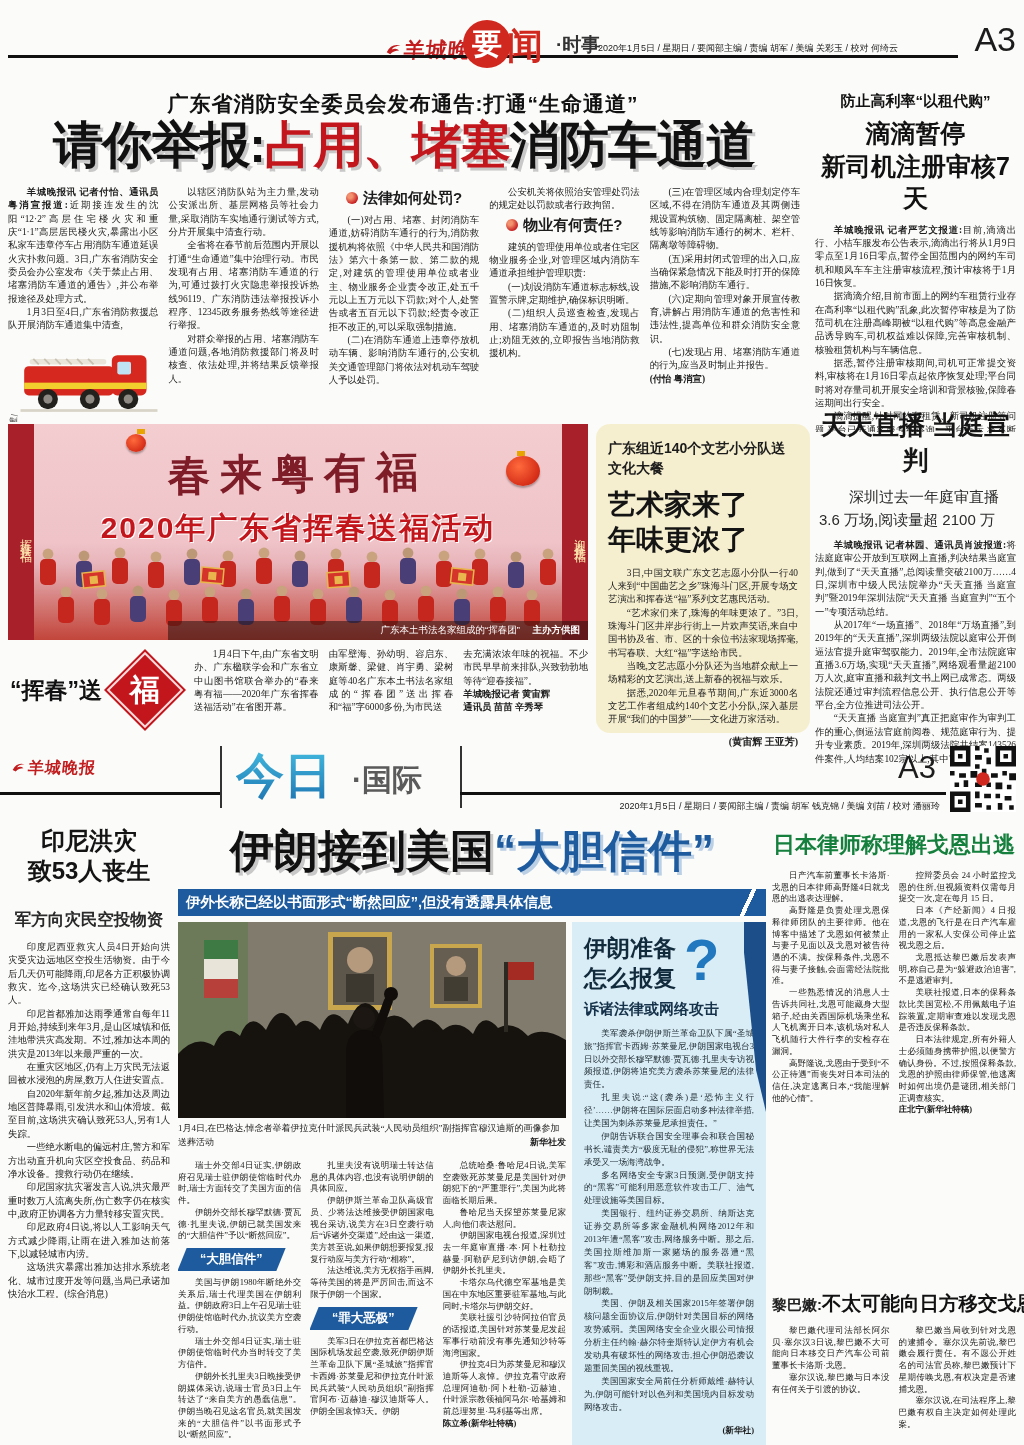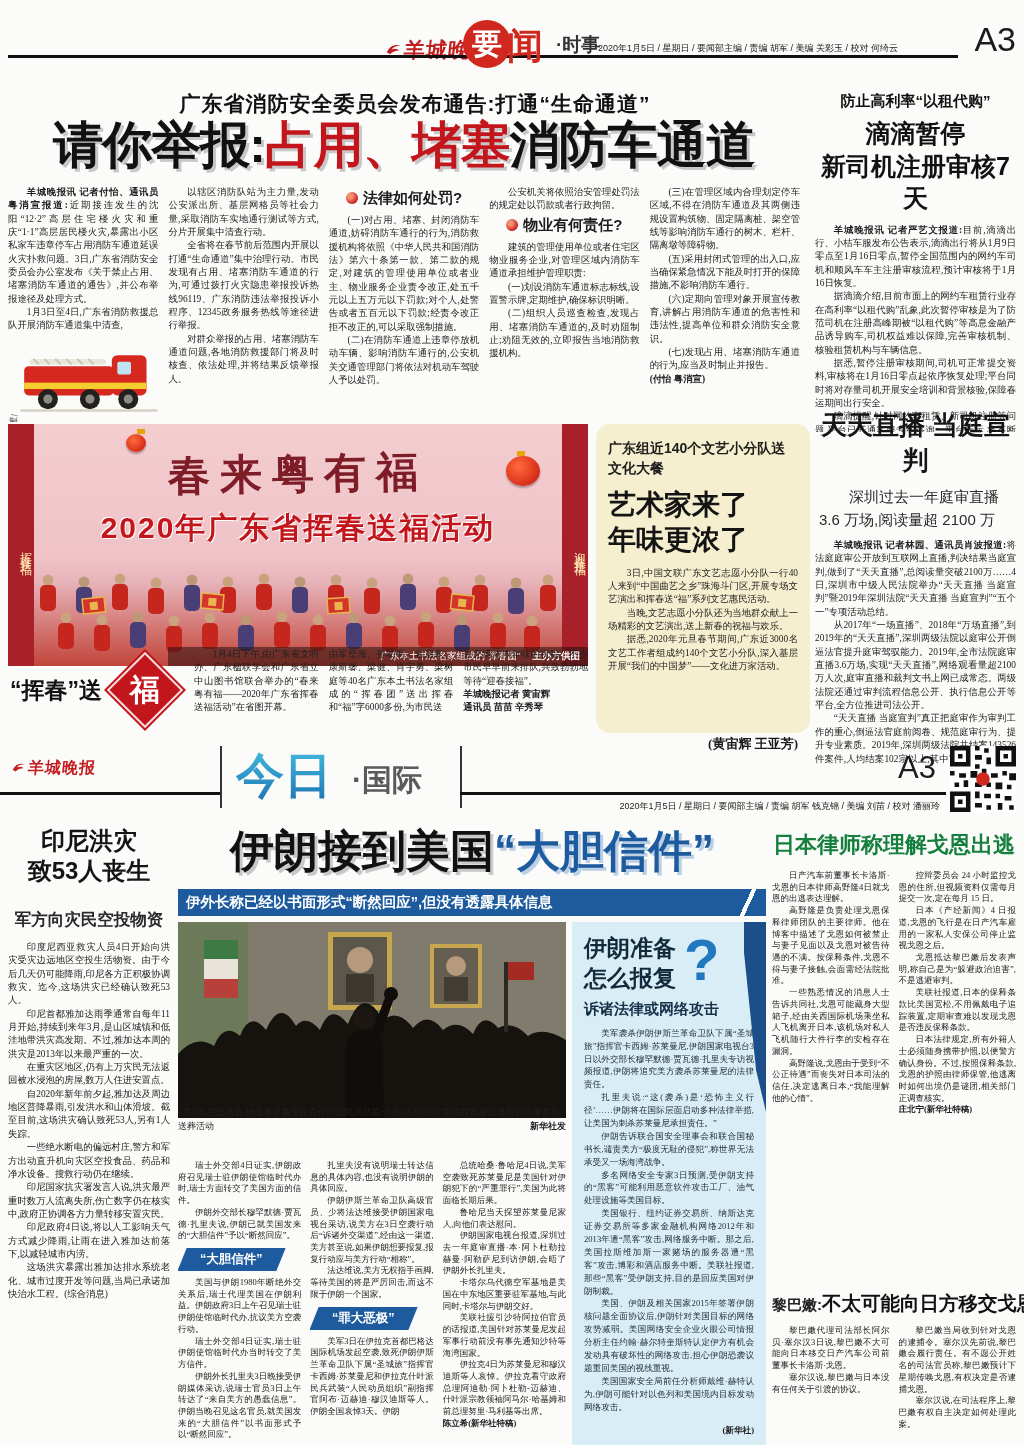--- a/index.html
+++ b/index.html
@@ -34,21 +34,21 @@
   .iranhead { font:900 44px "Liberation Sans",sans-serif; color:#111; text-shadow:3px 3px 0 #c8c8c8;
               white-space:nowrap; text-align:center; }
   .iranhead .blue { color:#1d5b9e; text-shadow:3px 3px 0 #bcd0e5; }
 
   
   .bodytext p { text-indent:2em; text-align:justify; font-size:9.4px; line-height:1.42; color:#202020; }
   .bt-sm p { font-size:8.5px; line-height:1.38; }
   .cols { display:flex; }
   .col { flex:1; overflow:hidden; }
   .clip { overflow:hidden; }
-  .sig { text-align:right; font-weight:700; font-size:13px; }
+  .sig { text-align:right; font-weight:700; font-size:10px; }
 
   .dotsub { font:700 15px "Liberation Sans",sans-serif; color:#1c1c1c; text-align:center; margin:3px 0 6px; }
   .dotsub::before { content:""; display:inline-block; width:12px; height:12px; border-radius:50%;
                     background:radial-gradient(circle at 35% 35%, #f2926e 20%, #c3161c 75%);
                     margin-right:5px; vertical-align:-1px; }
   .bansub { width:80%; margin:6px 0 6px 4px; background:#1d5b9e; color:#fff;
             font:700 12.5px "Liberation Sans",sans-serif; text-align:center; padding:3px 0;
             transform:skewX(-22deg); }
   .bansub > span { display:inline-block; transform:skewX(22deg); }
 
@@ -128,21 +128,21 @@
     <div class="abs badge-circle" style="left:455px;top:8px;z-index:2;">
       <span>要</span>
     </div>
     <div class="abs badge-wen" style="left:505px;top:10px;z-index:2;">闻</div>
     <div class="abs sec-suffix" style="left:548px;top:20px;">·时事</div>
     <div class="abs dateline" style="right:118px;top:30px;">2020年1月5日 / 星期日 / 要闻部主编 / 责编 胡军 / 美编 关彩玉 / 校对 何绮云</div>
     <div class="abs pageno" style="right:0;top:8px;">A3</div>
     <div class="hrule" style="left:0;top:43px;width:950px;z-index:1;"></div>
   </div>
 
-  <div class="abs kicker1" style="left:20px;top:90px;width:790px;">广东省消防安全委员会发布通告:打通“生命通道”</div>
+  <div class="abs kicker1" style="left:8px;top:90px;width:790px;">广东省消防安全委员会发布通告:打通“生命通道”</div>
   <div class="abs mainhead" style="left:8px;top:112px;width:792px;text-align:center;">
     <span>请你举报:</span><span class="red">占用、堵塞</span><span>消防车通道</span>
   </div>
 
   <div class="abs cols bodytext" style="left:8px;top:186px;width:792px;height:236px;gap:10px;">
     <div class="col">
       <p><b>羊城晚报讯 记者付怡、通讯员粤消宣报道:</b><span>近期接连发生的沈阳“12·2”高层住宅楼火灾和重庆“1·1”高层居民楼火灾,暴露出小区私家车违章停车占用消防车通道延误火灾扑救问题。3日,广东省消防安全委员会办公室发布《关于禁止占用、堵塞消防车通道的通告》,并公布举报途径及处理方式。</span></p>
       <p>1月3日至4日,广东省消防救援总队开展消防车通道集中清查,</p>
       <div style="display:flex;align-items:flex-end;margin-top:4px;">
         <div class="vcap">制图/关彩玉</div>
@@ -218,21 +218,21 @@
     <div class="zhibo-sub">深圳过去一年庭审直播 3.6 万场,阅读量超 2100 万</div>
     <div class="bodytext clip" style="height:228px;">
       <p><b>羊城晚报讯 记者林园、通讯员肖波报道:</b><span>将法庭庭审公开放到互联网上直播,判决结果当庭宣判,做到了“天天直播”,总阅读量突破2100万……4日,深圳市中级人民法院举办“天天直播 当庭宣判”暨2019年深圳法院“天天直播 当庭宣判”“五个一”专项活动总结。</span></p>
       <div>
           <p>从2017年“一场直播”、2018年“万场直播”,到2019年的“天天直播”,深圳两级法院以庭审公开倒逼法官提升庭审驾驭能力。2019年,全市法院庭审直播3.6万场,实现“天天直播”,网络观看量超2100万人次,庭审直播和裁判文书上网已成常态。两级法院还通过审判流程信息公开、执行信息公开等平台,全方位推进司法公开。</p>
           <p>“天天直播 当庭宣判”真正把庭审作为审判工作的重心,倒逼法官庭前阅卷、规范庭审行为、提升专业素质。2019年,深圳两级法院共结案143526件案件,人均结案102宗以上,其中79.81%的案件实现当庭宣判(宗)。</p>
         </div>
     </div>
   </div>
 
-  <div class="abs photo1" style="left:8px;top:424px;width:580px;height:242px;">
+  <div class="abs photo1" style="left:8px;top:424px;width:580px;height:216px;">
     <div class="couplet" style="left:0;">挥春送福</div>
     <div class="couplet" style="right:0;">迎春接福</div>
     <div class="lantern" style="right:48px;top:32px;width:34px;height:30px;"></div>
     <div class="lantern" style="left:118px;top:10px;width:20px;height:18px;"></div>
     <div class="p1-callig">春来粤有福</div>
     <div class="p1-title">2020年广东省挥春送福活动</div>
     <div class="abs" style="left:0;bottom:12px;width:580px;height:86px;">
       <svg width="580" height="86" viewBox="0 0 580 86">
         <defs>
           <g id="pr">
@@ -291,20 +291,21 @@
 
   <div class="abs beige" style="left:596px;top:424px;width:214px;height:309px;">
     <div class="kick">广东组近140个文艺小分队送文化大餐</div>
     <h2>
       <div>艺术家来了</div>
       <div>年味更浓了</div>
     </h2>
     <div class="bodytext clip" style="height:168px;">
       <div>
           <p>3日,中国文联广东文艺志愿小分队一行40人来到“中国曲艺之乡”珠海斗门区,开展专场文艺演出和挥春送“福”系列文艺惠民活动。</p>
+          <p>“艺术家们来了,珠海的年味更浓了。”3日,珠海斗门区井岸步行街上一片欢声笑语,来自中国书协及省、市、区的十余位书法家现场挥毫,书写春联、大红“福”字送给市民。</p>
           <p>当晚,文艺志愿小分队还为当地群众献上一场精彩的文艺演出,送上新春的祝福与欢乐。</p>
           <p>据悉,2020年元旦春节期间,广东近3000名文艺工作者组成约140个文艺小分队,深入基层开展“我们的中国梦”——文化进万家活动。</p>
         </div>
     </div>
     <p class="sig">(黄宙辉 王亚芳)</p>
   </div>
 
   <div class="abs" style="left:8px;top:648px;width:580px;height:84px;display:flex;align-items:center;gap:14px;">
     <div style="display:flex;align-items:center;gap:16px;padding-left:2px;">
       <span class="hc-label">“挥春”送</span>
@@ -404,21 +405,21 @@
           <rect x="266" y="55" width="24" height="24" fill="#423d33"></rect>
         <path d="M0 132 Q18 112 36 124 Q46 100 62 114 Q72 88 88 108 Q102 76 118 104 Q128 92 142 108 Q152 80 170 102 Q185 62 205 98 Q220 86 235 106 Q250 88 265 108 Q280 96 295 112 Q305 88 320 106 Q335 98 350 114 Q365 104 388 118 L388 196 L0 196 Z" fill="#16130f"></path>
         <path d="M168 196 L168 128 Q170 108 186 108 Q202 108 204 124 L206 196 Z" fill="#100d0a"></path>
         <rect x="200" y="74" width="9" height="42" rx="4" fill="#100d0a" transform="rotate(20 204 95)"></rect>
         <circle cx="213" cy="72" r="7" fill="#100d0a"></circle>
         <circle cx="186" cy="96" r="11" fill="#1c1712"></circle>
         <rect x="330" y="40" width="26" height="18" fill="#a32b24"></rect>
           <rect x="326" y="40" width="4" height="70" fill="#2c2822"></rect>
       </svg>
     </div>
-    <div class="p2-caption" style="position:absolute;left:0;top:284px;width:388px;">
+    <div class="p2-caption" style="position:absolute;left:0;top:300px;width:388px;">
       <span>1月4日,在巴格达,悼念者举着伊拉克什叶派民兵武装“人民动员组织”副指挥官穆汉迪斯的画像参加送葬活动</span>
       <span class="credit">新华社发</span>
     </div>
 
     <div class="cols bodytext bt-sm" style="position:absolute;left:0;top:338px;width:388px;height:285px;gap:9px;">
       <div class="col">
         <div>
             <p>瑞士外交部4日证实,伊朗政府召见瑞士驻伊朗使馆临时代办时,瑞士方面转交了美国方面的信件。</p>
             <p>伊朗外交部长穆罕默德·贾瓦德·扎里夫说,伊朗已就美国发来的“大胆信件”予以“断然回应”。</p>
           </div>

